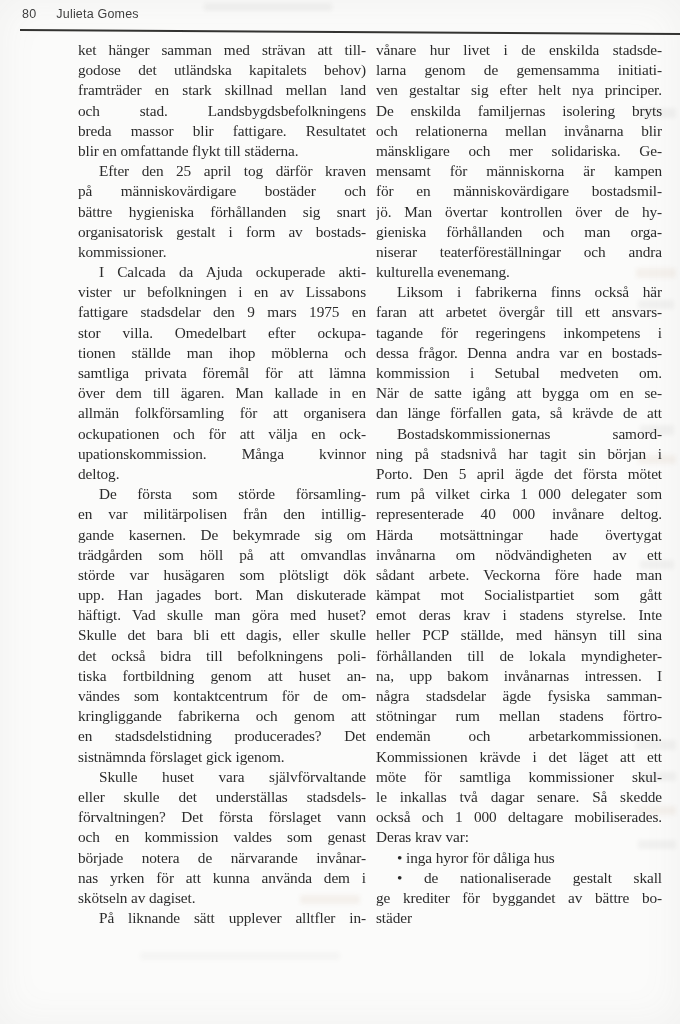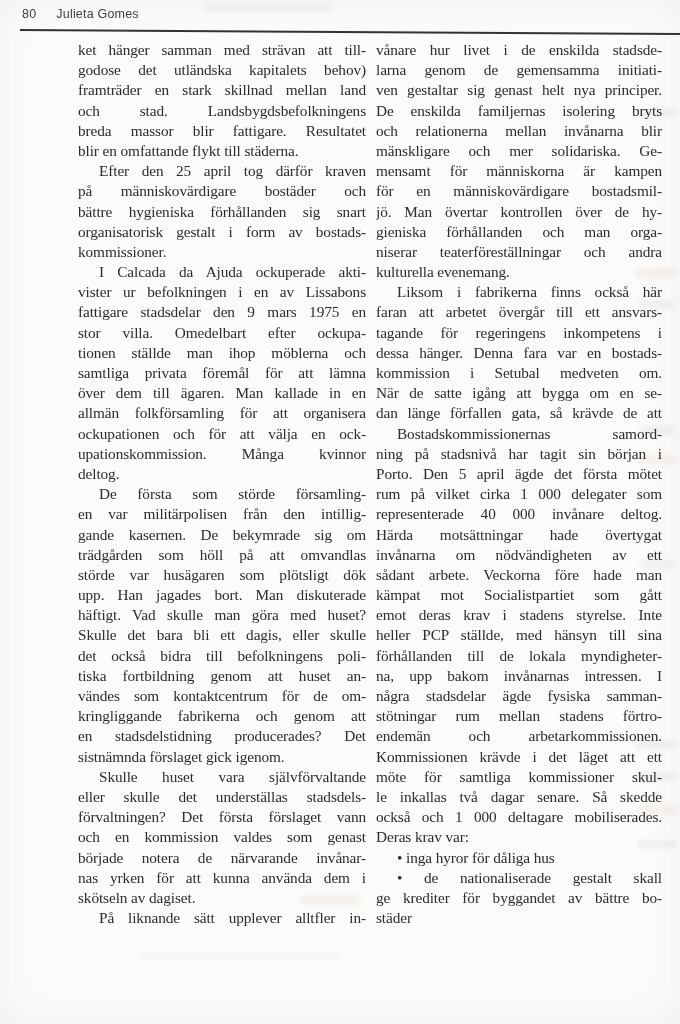--- a/index.html
+++ b/index.html
@@ -138,34 +138,34 @@
         <div class="ln">förvaltningen? Det första förslaget vann</div>
         <div class="ln">och en kommission valdes som genast</div>
         <div class="ln">började notera de närvarande invånar-</div>
         <div class="ln">nas yrken för att kunna använda dem i</div>
         <div class="ln end">skötseln av dagiset.</div>
         <div class="ln ind">På liknande sätt upplever alltfler in-</div>
       </div>
     <div class="col col-right">
         <div class="ln">vånare hur livet i de enskilda stadsde-</div>
         <div class="ln">larna genom de gemensamma initiati-</div>
-        <div class="ln">ven gestaltar sig genast helt nya principer.</div>
+        <div class="ln">ven gestaltar sig efter helt nya principer.</div>
         <div class="ln">De enskilda familjernas isolering bryts</div>
         <div class="ln">och relationerna mellan invånarna blir</div>
         <div class="ln">mänskligare och mer solidariska. Ge-</div>
         <div class="ln">mensamt för människorna är kampen</div>
         <div class="ln">för en människovärdigare bostadsmil-</div>
         <div class="ln">jö. Man övertar kontrollen över de hy-</div>
         <div class="ln">gieniska förhållanden och man orga-</div>
         <div class="ln">niserar teaterföreställningar och andra</div>
         <div class="ln end">kulturella evenemang.</div>
         <div class="ln ind">Liksom i fabrikerna finns också här</div>
         <div class="ln">faran att arbetet övergår till ett ansvars-</div>
         <div class="ln">tagande för regeringens inkompetens i</div>
-        <div class="ln">dessa hänger. Denna fara var en bostads-</div>
+        <div class="ln">dessa frågor. Denna andra var en bostads-</div>
         <div class="ln">kommission i Setubal medveten om.</div>
         <div class="ln">När de satte igång att bygga om en se-</div>
         <div class="ln">dan länge förfallen gata, så krävde de att</div>
         <div class="ln ind">Bostadskommissionernas samord-</div>
         <div class="ln">ning på stadsnivå har tagit sin början i</div>
         <div class="ln">Porto. Den 5 april ägde det första mötet</div>
         <div class="ln">rum på vilket cirka 1 000 delegater som</div>
         <div class="ln">representerade 40 000 invånare deltog.</div>
         <div class="ln">Härda motsättningar hade övertygat</div>
         <div class="ln">invånarna om nödvändigheten av ett</div>

